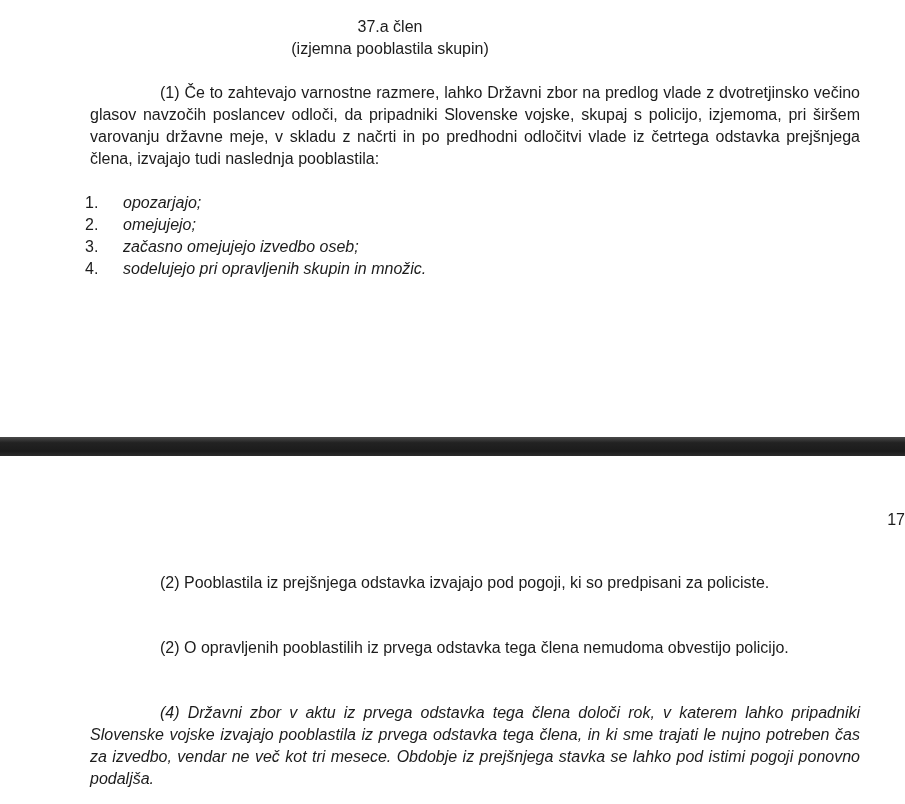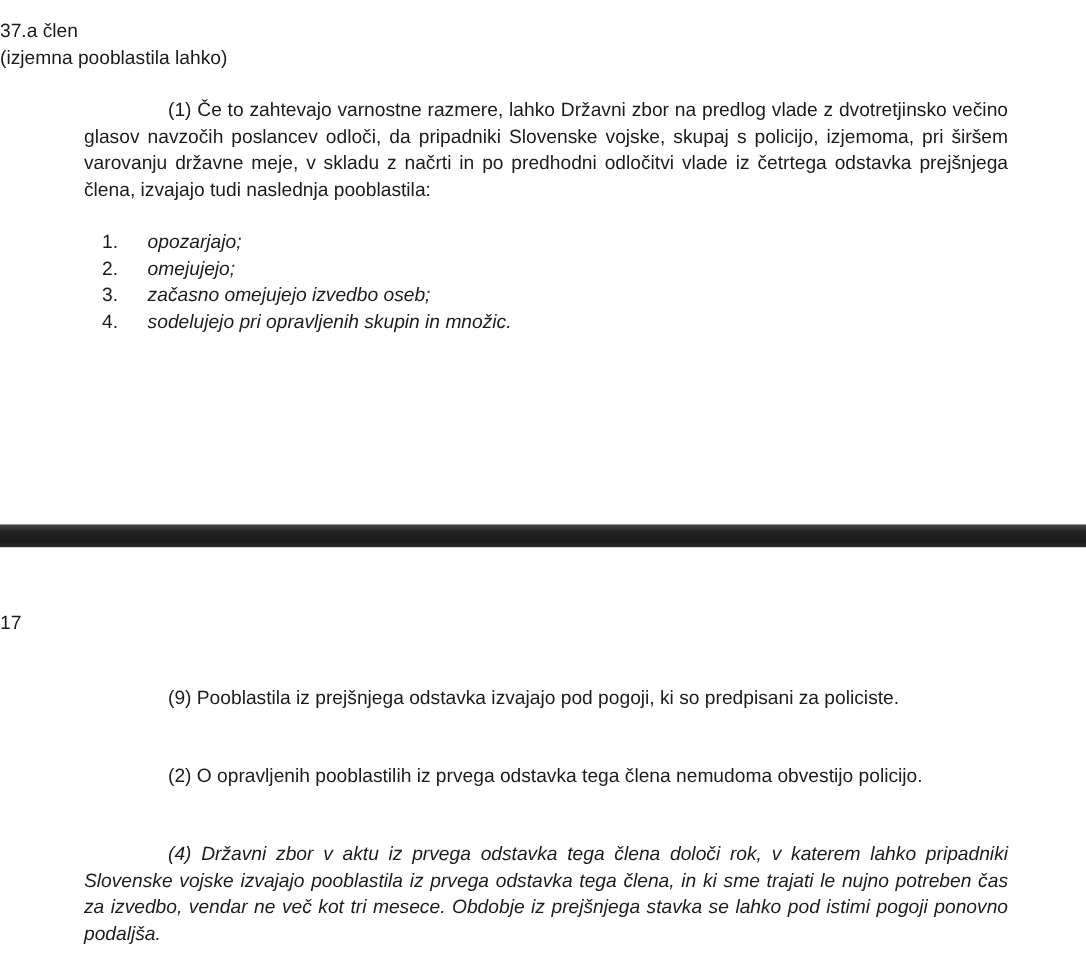--- a/index.html
+++ b/index.html
@@ -17,25 +17,25 @@
     position: relative;
     width: 905px;
     height: 804px;
     background: #ffffff;
   }
   .heading-block {
     position: absolute;
     top: 16px;
     left: 0;
     width: 780px;
-    text-align: left;
+    text-align: center;
   }
   .para {
     position: absolute;
-    left: 70px;
+    left: 90px;
     width: 770px;
     text-align: justify;
     text-indent: 70px;
   }
   .para-1 { top: 82px; }
   .numbered-list {
     position: absolute;
     left: 85px;
     top: 192px;
     width: 770px;
@@ -49,34 +49,34 @@
     left: 0;
     width: 905px;
     height: 19px;
     background: linear-gradient(to bottom, #4a4a4a 0%, #222222 30%, #1b1b1b 75%, #2b2b2b 100%);
   }
   .page-number {
     position: absolute;
     top: 509px;
     left: 0;
     width: 905px;
-    text-align: left;
+    text-align: right;
   }
   .para-2 { top: 572px; }
   .para-3 { top: 637px; }
   .para-4 { top: 702px; font-style: italic; }
 </style>
 </head>
 <body>
 
 <div class="viewer">
 
   <div class="heading-block">
     <div>37.a člen</div>
-    <div>(izjemna pooblastila lahko)</div>
+    <div>(izjemna pooblastila skupin)</div>
   </div>
 
   <p class="para para-1">(1) Če to zahtevajo varnostne razmere, lahko Državni zbor na predlog vlade z dvotretjinsko večino glasov navzočih poslancev odloči, da pripadniki Slovenske vojske, skupaj s policijo, izjemoma, pri širšem varovanju državne meje, v skladu z načrti in po predhodni odločitvi vlade iz četrtega odstavka prejšnjega člena, izvajajo tudi naslednja pooblastila:</p>
 
   <div class="numbered-list">
     <div class="list-item">
       <span class="num">1.</span>
       <span class="txt">opozarjajo;</span>
     </div>
     <div class="list-item">
@@ -90,17 +90,17 @@
     <div class="list-item">
       <span class="num">4.</span>
       <span class="txt">sodelujejo pri opravljenih skupin in množic.</span>
     </div>
   </div>
 
   <div class="page-divider"></div>
 
   <div class="page-number">17</div>
 
-  <p class="para para-2">(9) Pooblastila iz prejšnjega odstavka izvajajo pod pogoji, ki so predpisani za policiste.</p>
+  <p class="para para-2">(2) Pooblastila iz prejšnjega odstavka izvajajo pod pogoji, ki so predpisani za policiste.</p>
   <p class="para para-3">(2) O opravljenih pooblastilih iz prvega odstavka tega člena nemudoma obvestijo policijo.</p>
   <p class="para para-4">(4) Državni zbor v aktu iz prvega odstavka tega člena določi rok, v katerem lahko pripadniki Slovenske vojske izvajajo pooblastila iz prvega odstavka tega člena, in ki sme trajati le nujno potreben čas za izvedbo, vendar ne več kot tri mesece. Obdobje iz prejšnjega stavka se lahko pod istimi pogoji ponovno podaljša.</p>
 
 </div>
 
 </body></html>

